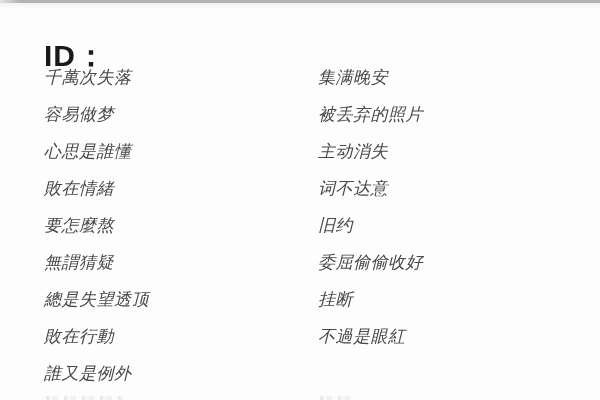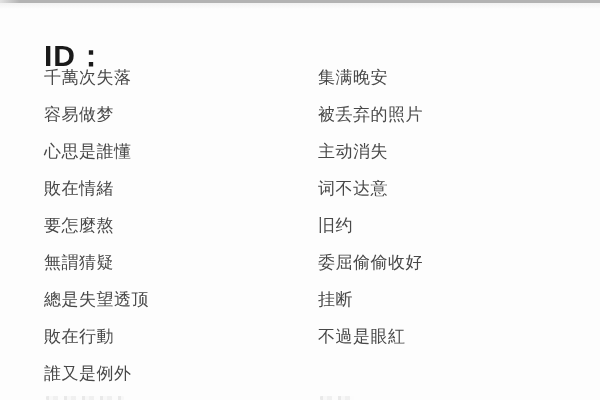--- a/index.html
+++ b/index.html
@@ -41,20 +41,21 @@
   }
   .id-list {
     position: absolute;
     top: 66px;
     left: 0;
     width: 600px;
   }
   .id-column {
     position: absolute;
     top: 0;
+    font-style: italic;
   }
   .id-column.left  { left: 44px;  width: 250px; }
   .id-column.right { left: 318px; width: 260px; }
   .id-item {
     height: 37px;
     font-size: 17px;
     line-height: 24px;
     color: #484848;
     letter-spacing: 0.5px;
     white-space: nowrap;

